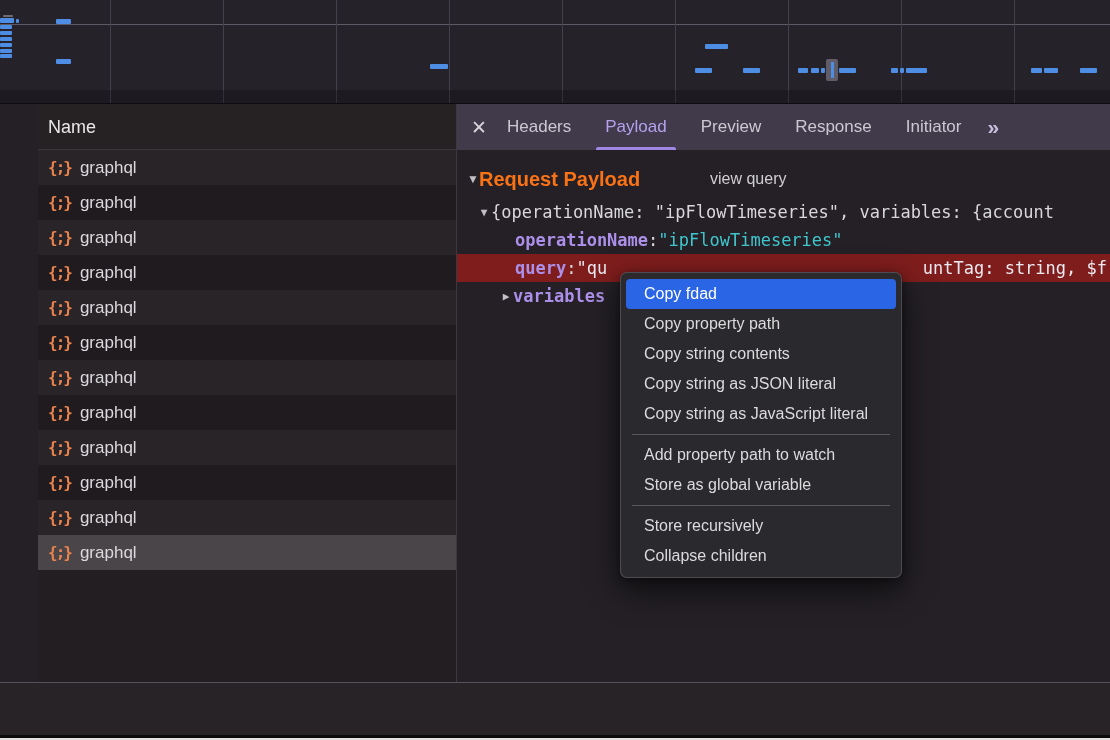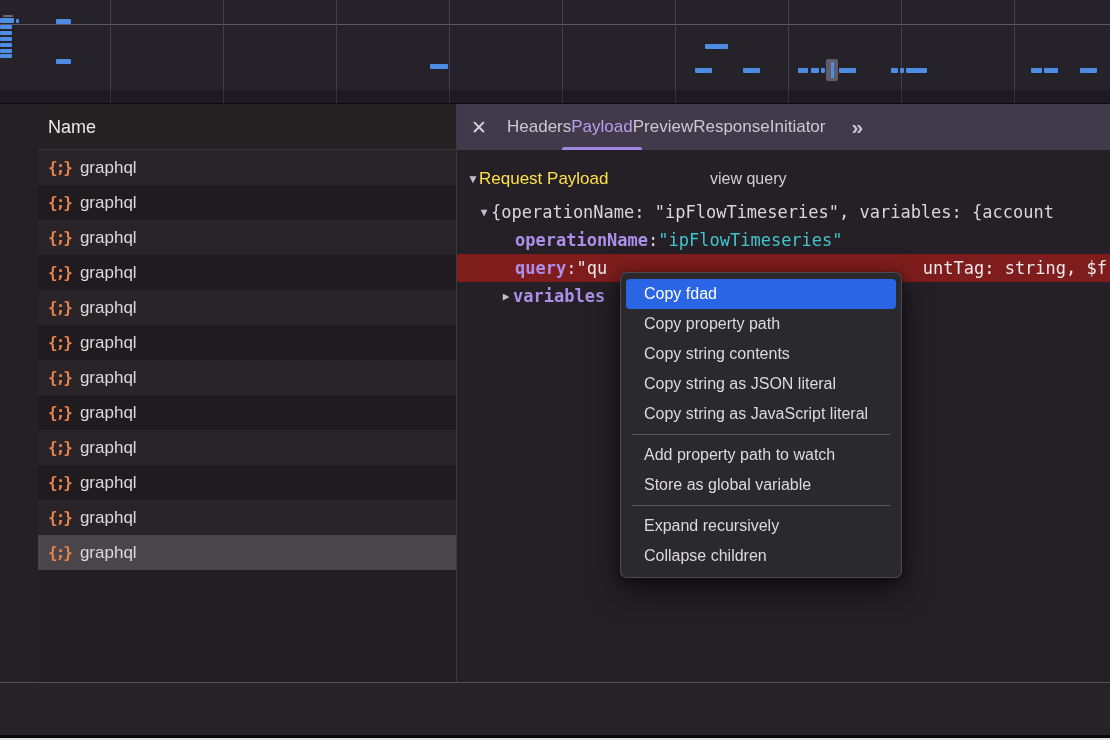--- a/index.html
+++ b/index.html
@@ -33,32 +33,32 @@
   .req-icon { font-family: "DejaVu Sans Mono", monospace; font-weight: bold; color: #e8834d;
     font-size: 16px; margin-right: 9px; letter-spacing: -2px; }
   .req-label { }
 
   .v-divider { position: absolute; left: 456px; top: 104px; width: 1px; height: 632px; background: #3c3841; }
 
   
   .right-panel { position: absolute; left: 457px; top: 104px; width: 653px; height: 578px; background: #242026; }
   .tabbar { height: 46px; background: #403a4b; display: flex; align-items: center; padding-left: 14px; }
   .close-btn { color: #d5d2d8; font-size: 19px; width: 26px; cursor: default; }
-  .tabs { display: flex; align-items: center; margin-left: 10px; height: 100%; }
+  .tabs { display: flex; align-items: center; gap: 34px; margin-left: 10px; height: 100%; }
   .tab { position: relative; color: #ccc8d2; font-size: 17px; height: 100%; display: flex; align-items: center; }
   .tab.active { color: #b5a1ee; }
   .tab.active::after { content: ""; position: absolute; left: -9px; right: -9px; bottom: 0; height: 3px;
     background: #9f87e3; border-radius: 2px 2px 0 0; }
   .chevrons { margin-left: 26px; color: #c7bfdd; font-size: 21px; font-weight: bold; letter-spacing: -1px; }
 
   .payload-body { position: relative; height: 532px; overflow: hidden; }
   .section-row { position: absolute; left: 0; top: 14px; height: 30px; display: flex; align-items: center; }
   .tri { color: #c2bfc6; font-size: 12px; width: 14px; text-align: center; }
   .section-row .tri { margin-left: 10px; width: 12px; }
-  .section-title { color: #fde047; font-weight: normal; font-size: 17px; }
+  .section-title { color: #f97316; font-weight: bold; font-size: 20px; }
   .view-source { position: absolute; left: 253px; top: 14px; height: 30px; line-height: 30px;
     color: #d0cdd3; font-size: 16px; white-space: nowrap; }
 
   .tree { position: absolute; left: 0; top: 48px; right: 0;
     font-family: "DejaVu Sans Mono", monospace; font-size: 17px; }
   .tree-row { position: relative; height: 28px; display: flex; align-items: center; white-space: nowrap; overflow: hidden; }
   .tree-row .tri { font-size: 11px; }
   .t-plain { color: #d9d6dc; }
   .t-key { color: #ab8fe8; font-weight: bold; }
   .t-str { color: #3fc6cd; }
@@ -243,17 +243,17 @@
   <div class="context-menu">
       <div class="menu-item highlighted">Copy fdad</div>
       <div class="menu-item">Copy property path</div>
       <div class="menu-item">Copy string contents</div>
       <div class="menu-item">Copy string as JSON literal</div>
       <div class="menu-item">Copy string as JavaScript literal</div>
       <div class="menu-sep"></div>
       <div class="menu-item">Add property path to watch</div>
       <div class="menu-item">Store as global variable</div>
       <div class="menu-sep"></div>
-      <div class="menu-item">Expand recursively</div>
+      <div class="menu-item">Store recursively</div>
       <div class="menu-item">Collapse children</div>
     </div>
 
 </div>
 
 </body></html>

